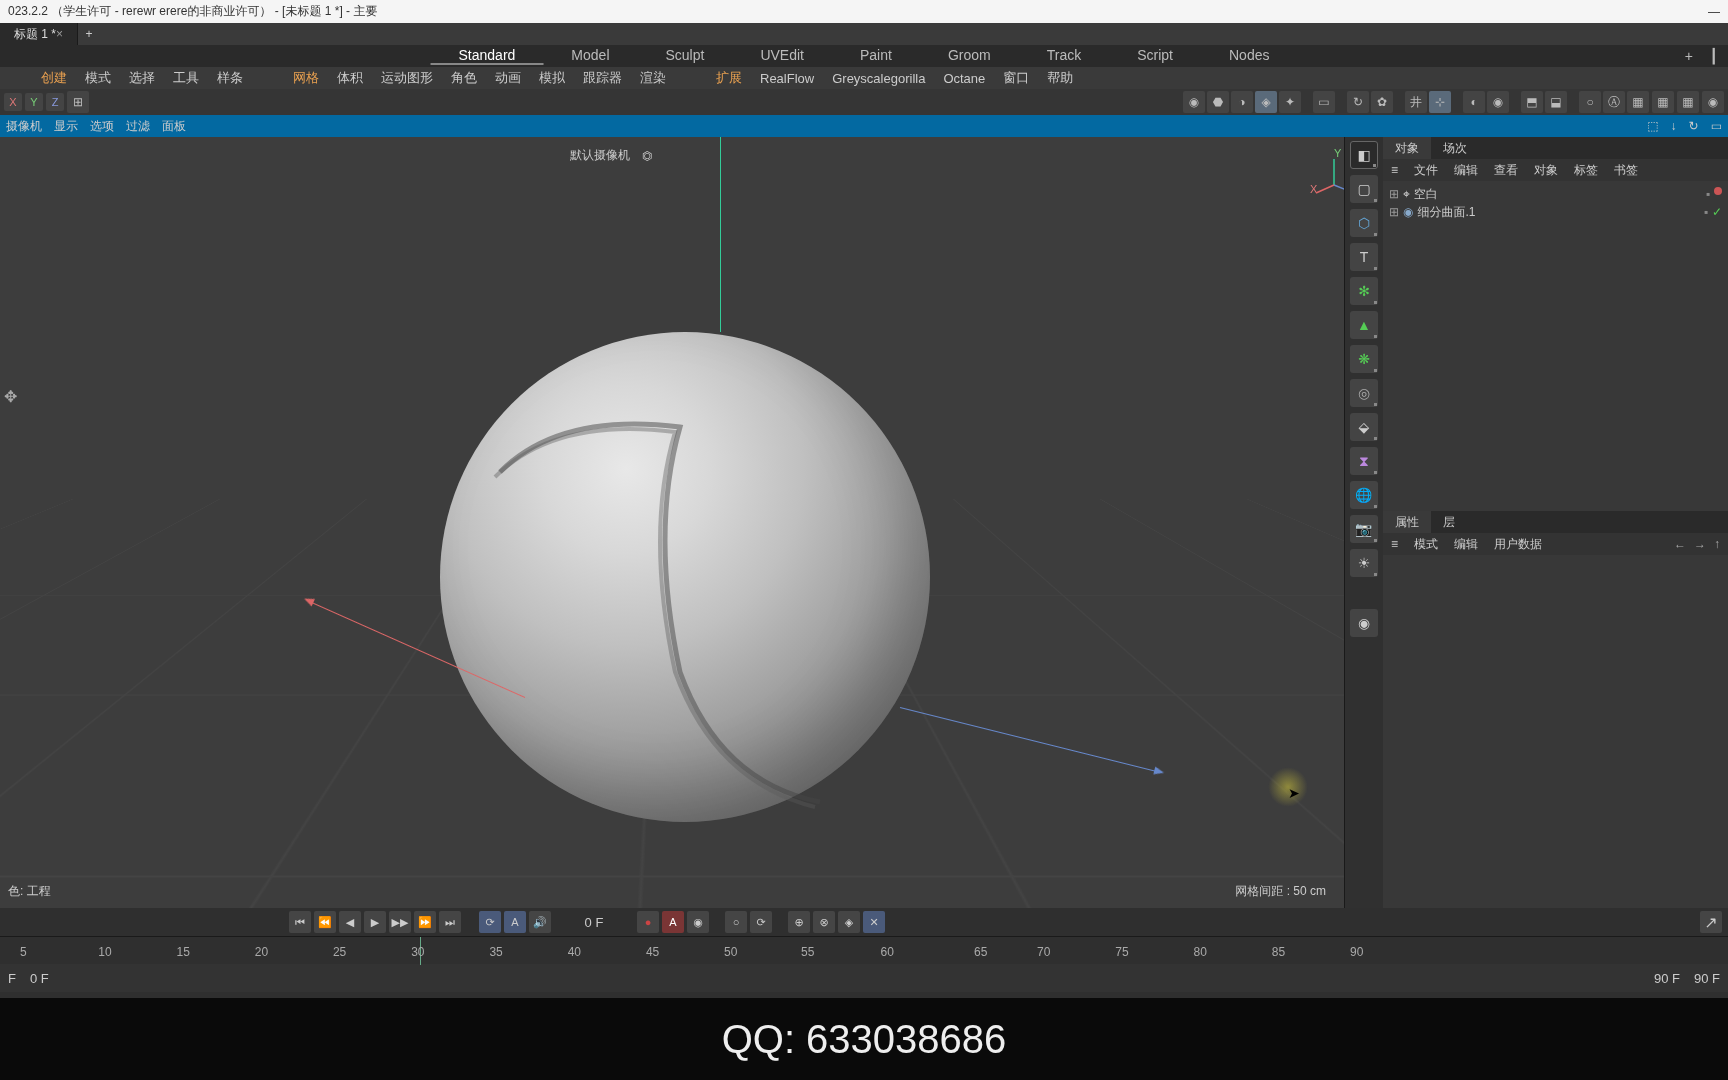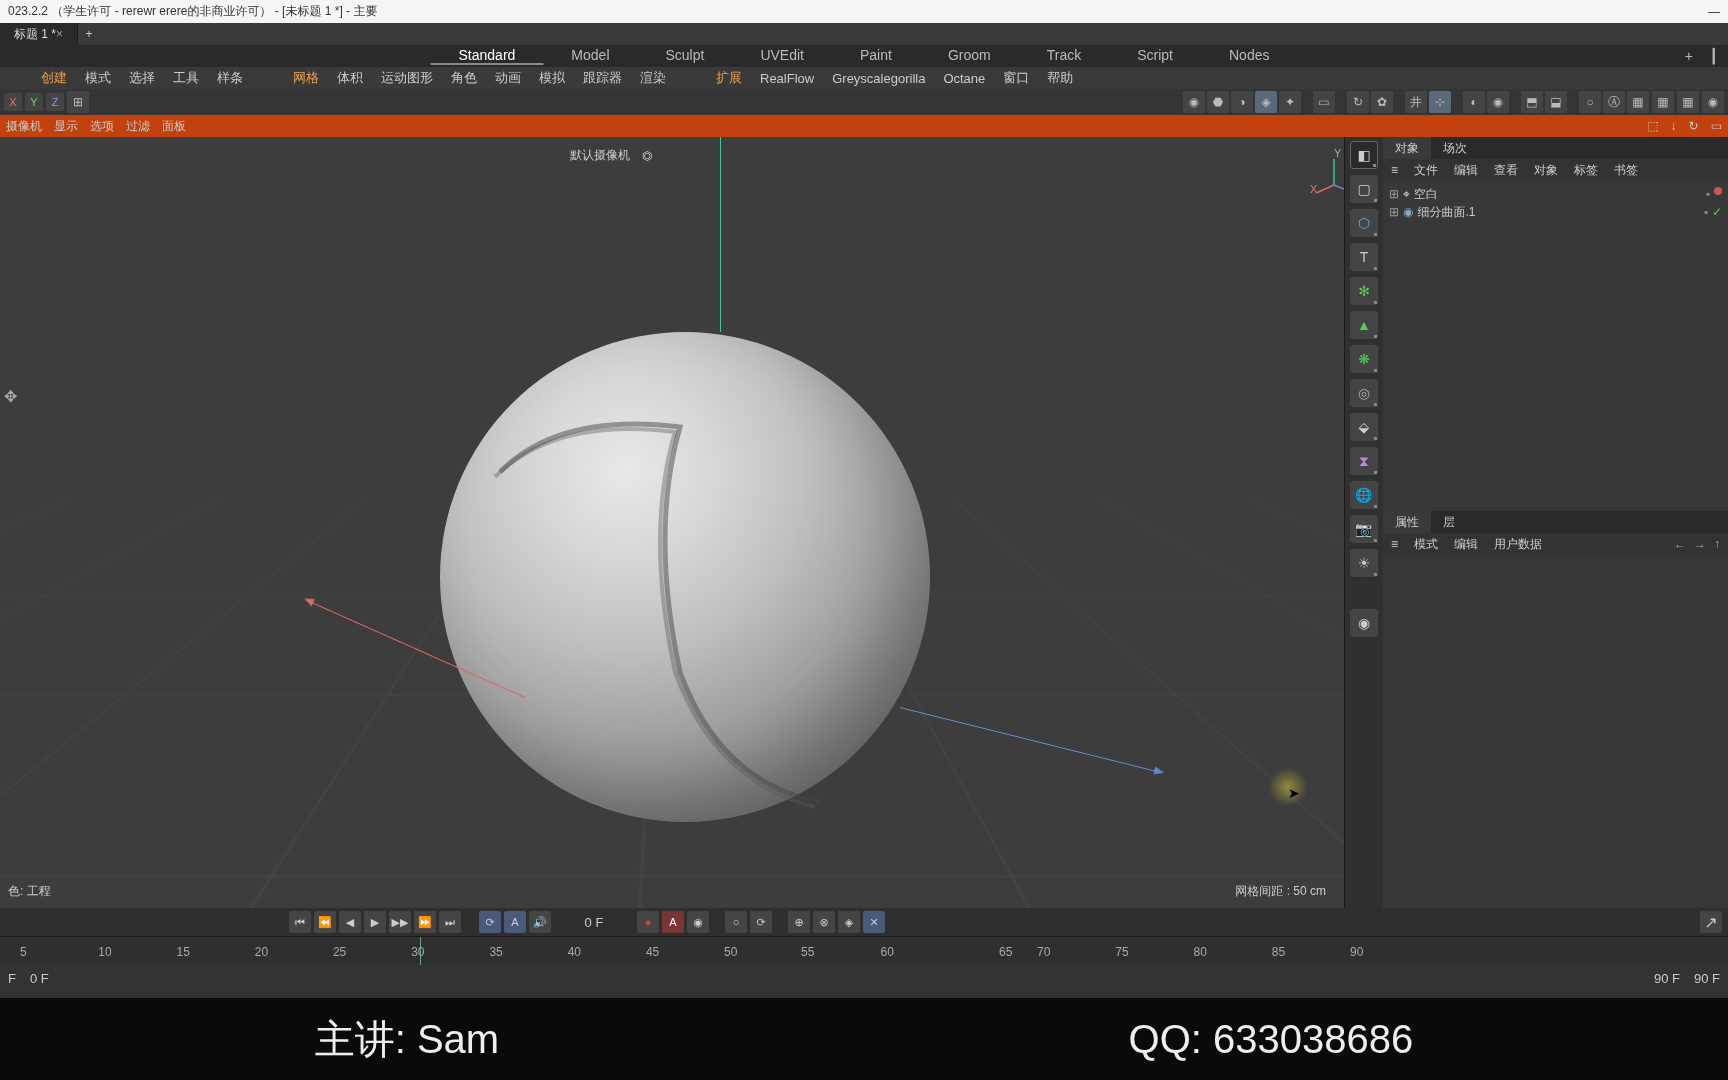--- a/index.html
+++ b/index.html
@@ -31,21 +31,21 @@
 .toolbar { height: 26px; background: #353535; display: flex; align-items: center; padding: 0 4px; gap: 2px; }
 .tb-left { display:flex; align-items:center; gap:3px;}
 .tb-axis { width:18px; height:18px; background:#444; border-radius:2px; font-size:11px; display:flex; align-items:center; justify-content:center;}
 .tb-spacer { flex:1; }
 .tb-btn { width: 22px; height: 22px; background:#444; border-radius:2px; display:flex; align-items:center; justify-content:center; font-size:12px; color:#bbb;}
 .tb-btn.active { background:#5a6a7a; }
 .tb-sep { width:8px; }
 .tb-right { display:flex; gap:3px; margin-left:auto;}
 
 
-.view-header { height: 22px; background: #c2410c; display: flex; align-items: center; font-size: 12px; padding: 0 6px; gap: 12px;}
+.view-header { height: 22px; background: #0369a1; display: flex; align-items: center; font-size: 12px; padding: 0 6px; gap: 12px;}
 .view-header .vh-spacer{flex:1;}
 
 
 .main { display: flex; height: calc(100% - 23px - 22px - 22px - 22px - 26px - 22px - 90px - 82px); }
 .viewport { flex: 1; background: #3d3d3d; position: relative; overflow:hidden; border-right:1px solid #1a1a1a;}
 .viewport .edge-tool { position:absolute; left:4px; top:250px; width:18px; height:18px; color:#aaa; font-size:16px;}
 .viewport .cam-label { position:absolute; left:570px; top:10px; font-size:12px; color:#ccc; display:flex; align-items:center; gap:12px;}
 .viewport .axis-gizmo { position:absolute; right:28px; top:18px; font-size:11px; }
 .viewport .ay { color:#7c7; position:absolute; left:18px; top:-8px;}
 .viewport .ax { color:#d77; position:absolute; left:-6px; top:28px;}
@@ -355,36 +355,33 @@
       <div class="tl-tick" style="left: 176.471px;">15</div>
       <div class="tl-tick" style="left: 254.706px;">20</div>
       <div class="tl-tick" style="left: 332.941px;">25</div>
       <div class="tl-tick" style="left: 411.176px;">30</div>
       <div class="tl-tick" style="left: 489.412px;">35</div>
       <div class="tl-tick" style="left: 567.647px;">40</div>
       <div class="tl-tick" style="left: 645.882px;">45</div>
       <div class="tl-tick" style="left: 724.118px;">50</div>
       <div class="tl-tick" style="left: 773px; margin-left: 28px;">55</div>
       <div class="tl-tick" style="left: 880.588px;">60</div>
-      <div class="tl-tick" style="left: 999px; text-align: right;">65</div>
+      <div class="tl-tick" style="left: 974px; text-align: right;">65</div>
       <div class="tl-tick" style="left: 1037.06px;">70</div>
       <div class="tl-tick" style="left: 1115.29px;">75</div>
       <div class="tl-tick" style="left: 1193.53px;">80</div>
       <div class="tl-tick" style="left: 1271.76px;">85</div>
       <div class="tl-tick" style="left: 1350px;">90</div>
     </div>
   <div class="tl-bot">
     <span class="fr">F</span>
     <span class="fr">0 F</span>
     <div class="spacer"></div>
     <span class="fr">90 F</span>
     <span class="fr">90 F</span>
   </div>
 </div>
 
 <div class="footer">
   <div>
-    <span>主讲: </span><span>Sam</span>
-  </div>
-  <div>
     <span>QQ: </span><span>633038686</span>
   </div>
 </div>
 
 </body></html>

